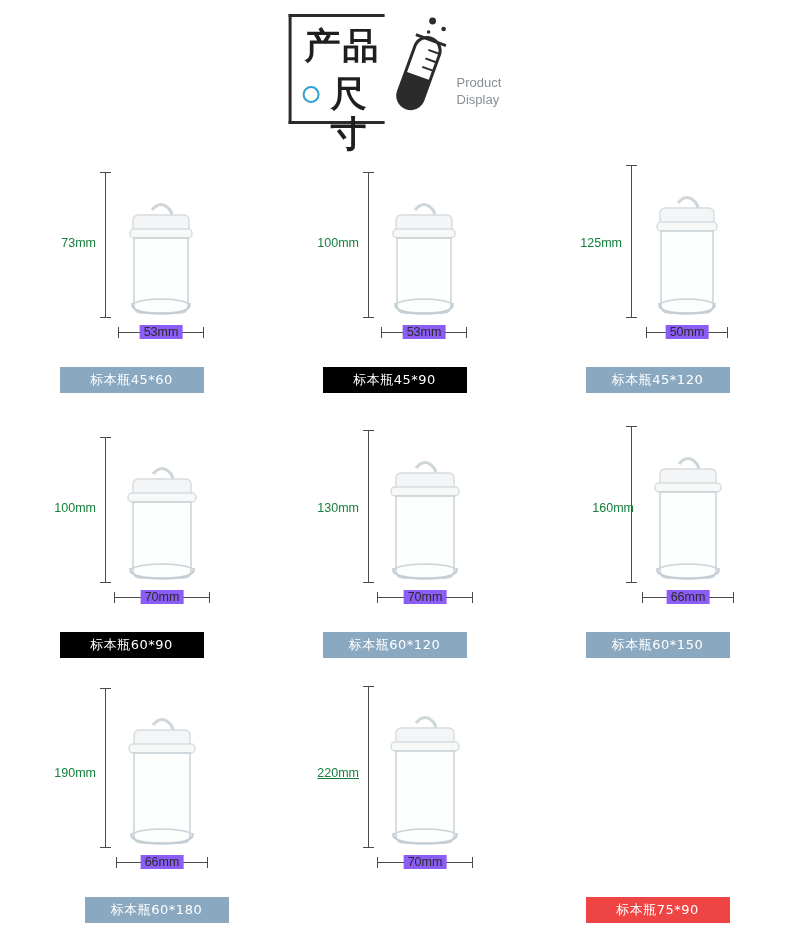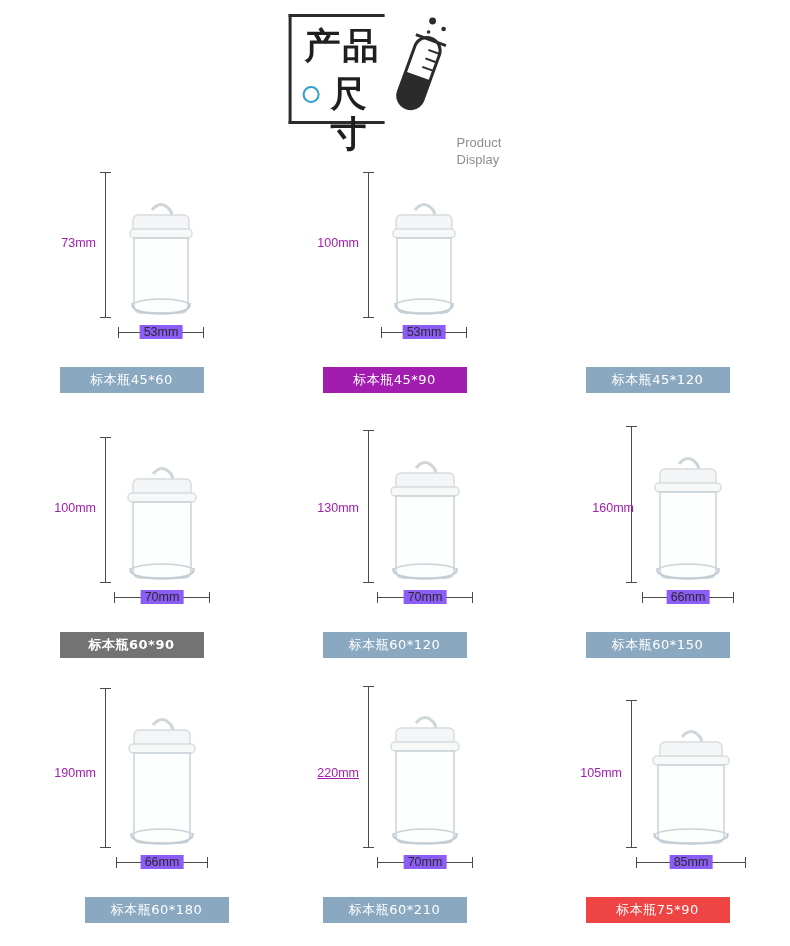--- a/index.html
+++ b/index.html
@@ -86,21 +86,21 @@
     box-sizing: border-box;
   }
   .tube-wrap {
     position: relative;
     width: 66px;
     height: 110px;
     margin-left: 4px;
   }
   .en-block {
     margin-left: 2px;
-    margin-top: 120px;
+    margin-top: 60px;
     font-size: 13px;
     line-height: 17px;
     color: #8a8f96;
   }
 
   
   .grid {
     position: relative;
     width: 790px;
   }
@@ -139,21 +139,21 @@
     width: 11px;
     height: 1px;
     background: #4a4a4a;
   }
   .vdim .vcap.top { top: 0; }
   .vdim .vcap.bot { bottom: 0; }
   .vlabel {
     position: absolute;
     right: 0;
     font-size: 12.5px;
-    color: #a21caf;
+    color: #15803d;
     white-space: nowrap;
     text-align: right;
   }
 
   
   .hdim {
     position: absolute;
     height: 11px;
   }
   .hdim .hline {
@@ -297,24 +297,48 @@
             <path d="M14 110 q0 11 29 11 q29 0 29 -11" fill="none" stroke="#c2ccd2" stroke-width="1.6"></path>
           </svg>
         </div>
         <div class="hdim" style="left:118px; bottom:22px; width:86px;">
           <div class="hline"></div>
           <div class="hcap left"></div>
           <div class="hcap right"></div>
           <div class="hlabel">53mm</div>
         </div>
       </div>
-      <div class="caption" style="background: #a21caf;">标本瓶45*90</div>
-    </div>
-
-    <div class="cell">
+      <div class="caption" style="background: #000000;">标本瓶45*90</div>
+    </div>
+
+    <div class="cell">
+      <div class="cell-art">
+        <div class="vdim" style="top:15px; height:153px;">
+          <div class="vline"></div>
+          <div class="vcap top"></div>
+          <div class="vcap bot"></div>
+        </div>
+        <div class="vlabel" style="left:32px; top:86px; width:64px;">125mm</div>
+        <div class="jar" style="left:120px; bottom:42px;">
+          <svg width="82" height="132" viewBox="0 0 82 132">
+            <path d="M32 17 q9 -11 18 0 q4 6 -1 8" fill="none" stroke="#cfd6da" stroke-width="3.2"></path>
+            <rect x="14" y="22" width="54" height="18" rx="5" fill="#f3f5f6" stroke="#d6dcdf" stroke-width="1.4"></rect>
+            <rect x="11" y="36" width="60" height="9" rx="4" fill="#f7f9f9" stroke="#d6dcdf" stroke-width="1.4"></rect>
+            <path d="M15 45 L15 119 q0 8 8 8 L59 127 q8 0 8 -8 L67 45 Z" fill="#fbfdfd" fill-opacity="0.6" stroke="#c9d3d8" stroke-width="1.5"></path>
+            <ellipse cx="41" cy="120" rx="28" ry="7" fill="none" stroke="#c9d3d8" stroke-width="1.4"></ellipse>
+            <path d="M13 117 q0 11 28 11 q28 0 28 -11" fill="none" stroke="#c2ccd2" stroke-width="1.6"></path>
+          </svg>
+        </div>
+        <div class="hdim" style="left:120px; bottom:22px; width:82px;">
+          <div class="hline"></div>
+          <div class="hcap left"></div>
+          <div class="hcap right"></div>
+          <div class="hlabel">50mm</div>
+        </div>
+      </div>
       <div class="caption" style="background: rgb(138, 168, 192);">标本瓶45*120</div>
     </div>
 
   </div>
 
   <div class="row">
 
     <div class="cell">
       <div class="cell-art">
         <div class="vdim" style="top:22px; height:146px;">
@@ -333,21 +357,21 @@
             <path d="M16 111 q0 11 32 11 q32 0 32 -11" fill="none" stroke="#c2ccd2" stroke-width="1.6"></path>
           </svg>
         </div>
         <div class="hdim" style="left:114px; bottom:22px; width:96px;">
           <div class="hline"></div>
           <div class="hcap left"></div>
           <div class="hcap right"></div>
           <div class="hlabel">70mm</div>
         </div>
       </div>
-      <div class="caption" style="background: #737373; font-weight: bold;">标本瓶60*90</div>
+      <div class="caption" style="background: #000000;">标本瓶60*90</div>
     </div>
 
     <div class="cell">
       <div class="cell-art">
         <div class="vdim" style="top:15px; height:153px;">
           <div class="vline"></div>
           <div class="vcap top"></div>
           <div class="vcap bot"></div>
         </div>
         <div class="vlabel" style="left:32px; top:86px; width:64px;">130mm</div>
@@ -449,45 +473,20 @@
             <path d="M16 127 q0 11 32 11 q32 0 32 -11" fill="none" stroke="#c2ccd2" stroke-width="1.6"></path>
           </svg>
         </div>
         <div class="hdim" style="left:114px; bottom:22px; width:96px;">
           <div class="hline"></div>
           <div class="hcap left"></div>
           <div class="hcap right"></div>
           <div class="hlabel">70mm</div>
         </div>
       </div>
-      <div class="caption" style="background: rgb(138, 168, 192);">标本瓶60*210</div>
-    </div>
-
-    <div class="cell">
-      <div class="cell-art">
-        <div class="vdim" style="top:20px; height:148px;">
-          <div class="vline"></div>
-          <div class="vcap top"></div>
-          <div class="vcap bot"></div>
-        </div>
-        <div class="vlabel" style="left:32px; top:86px; width:64px;">105mm</div>
-        <div class="jar" style="left:110px; bottom:42px;">
-          <svg width="110" height="128" viewBox="0 0 110 128">
-            <path d="M46 17 q9 -11 18 0 q4 6 -1 8" fill="none" stroke="#cfd6da" stroke-width="3.2"></path>
-            <rect x="24" y="22" width="62" height="18" rx="5" fill="#f3f5f6" stroke="#d6dcdf" stroke-width="1.4"></rect>
-            <rect x="17" y="36" width="76" height="9" rx="4" fill="#f7f9f9" stroke="#d6dcdf" stroke-width="1.4"></rect>
-            <path d="M22 45 L22 115 q0 8 8 8 L80 123 q8 0 8 -8 L88 45 Z" fill="#fbfdfd" fill-opacity="0.6" stroke="#c9d3d8" stroke-width="1.5"></path>
-            <ellipse cx="55" cy="116" rx="37" ry="7" fill="none" stroke="#c9d3d8" stroke-width="1.4"></ellipse>
-            <path d="M18 113 q0 11 37 11 q37 0 37 -11" fill="none" stroke="#c2ccd2" stroke-width="1.6"></path>
-          </svg>
-        </div>
-        <div class="hdim" style="left:110px; bottom:22px; width:110px;">
-          <div class="hline"></div>
-          <div class="hcap left"></div>
-          <div class="hcap right"></div>
-          <div class="hlabel">85mm</div>
-        </div>
-      </div>
+    </div>
+
+    <div class="cell">
       <div class="caption" style="background: #ef4444;">标本瓶75*90</div>
     </div>
 
   </div>
 </div>
 
 </body></html>

